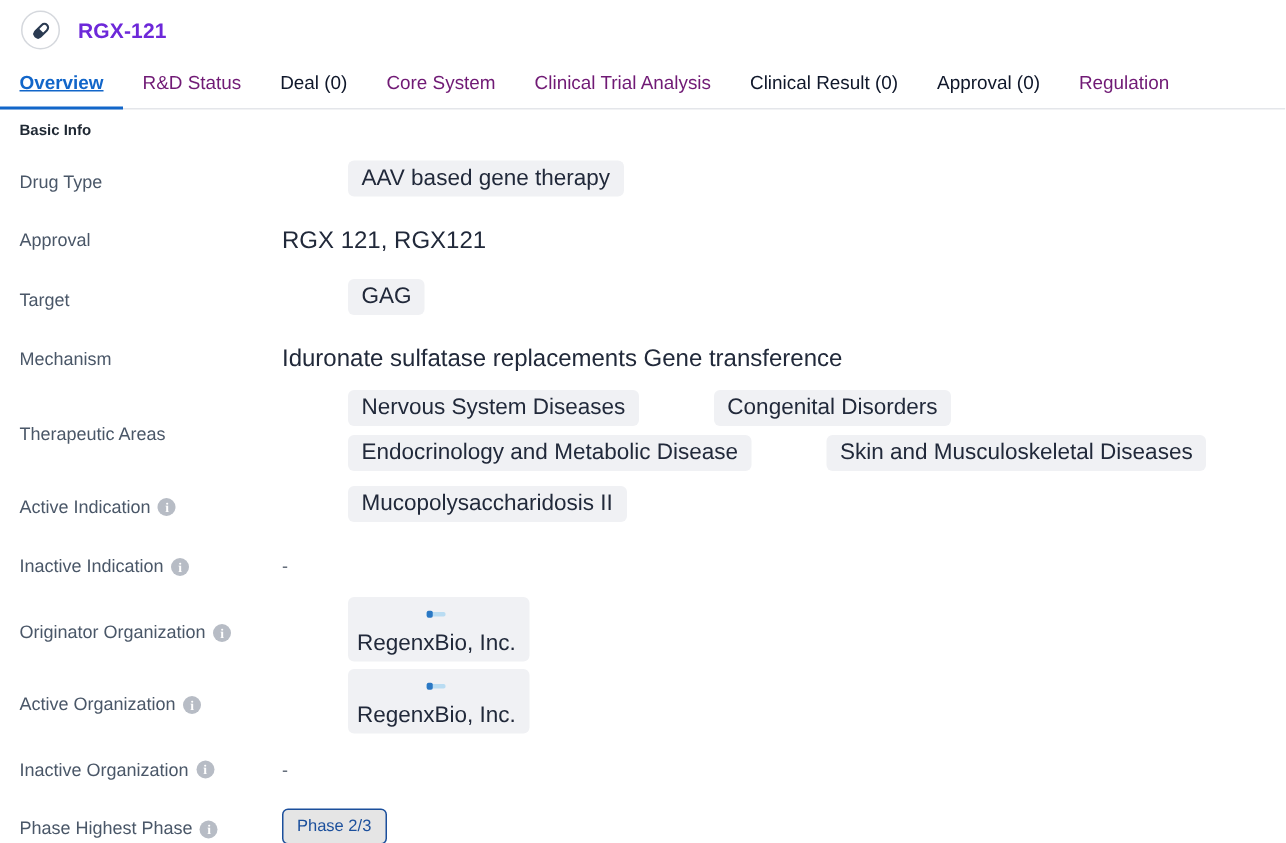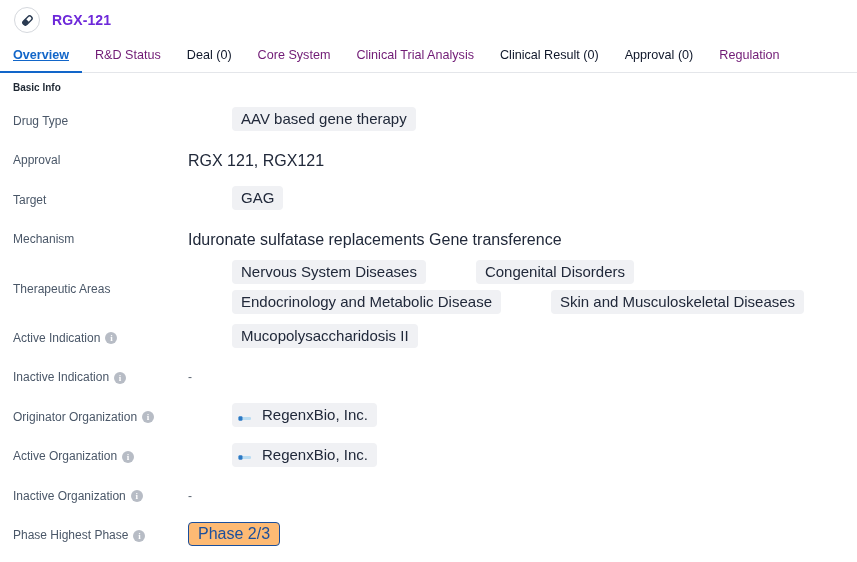--- a/index.html
+++ b/index.html
@@ -157,34 +157,35 @@
     font-size: 15px;
     line-height: 14px;
     border-radius: 4px;
     padding: 5px 9px;
     white-space: nowrap;
     margin-left: 44px;
   }
   .tag.org {
     padding-left: 6px;
     gap: 10px;
+    flex-direction: column;
   }
   .org-glyph {
     display: inline-block;
     width: 14px; height: 9px;
     flex: 0 0 auto;
   }
   .phase-badge {
     display: inline-flex;
     align-items: center;
     border: 1px solid #1b4f9c;
     color: #1b4f9c;
-    background: #fdba74;
+    background: #e5e5e5;
     border-radius: 4px;
-    font-size: 16px;
+    font-size: 11px;
     line-height: 14px;
     padding: 4px 9px;
     white-space: nowrap;
   }
 
   .mech-text { white-space: nowrap; }
 </style>
 </head>
 <body>
 

